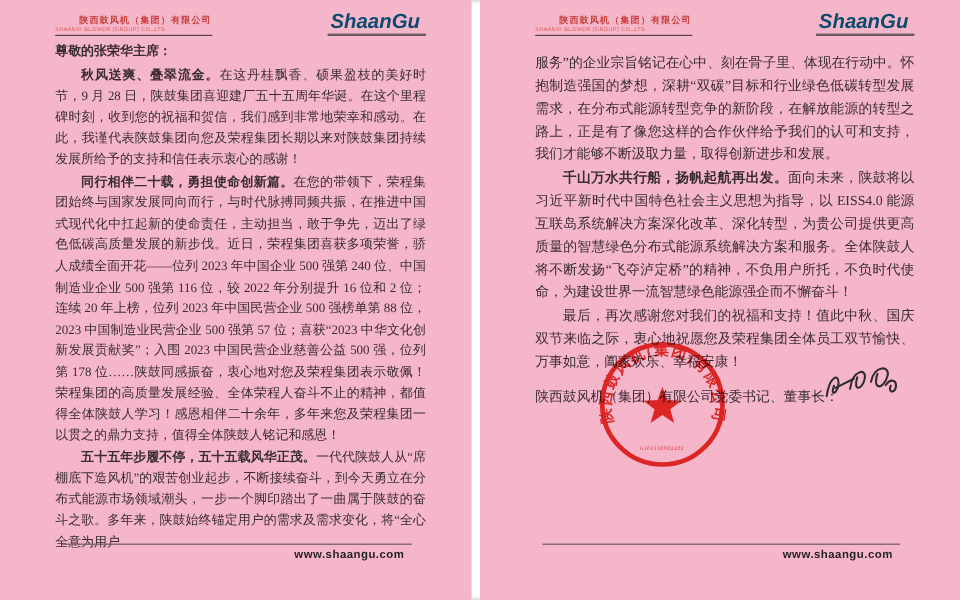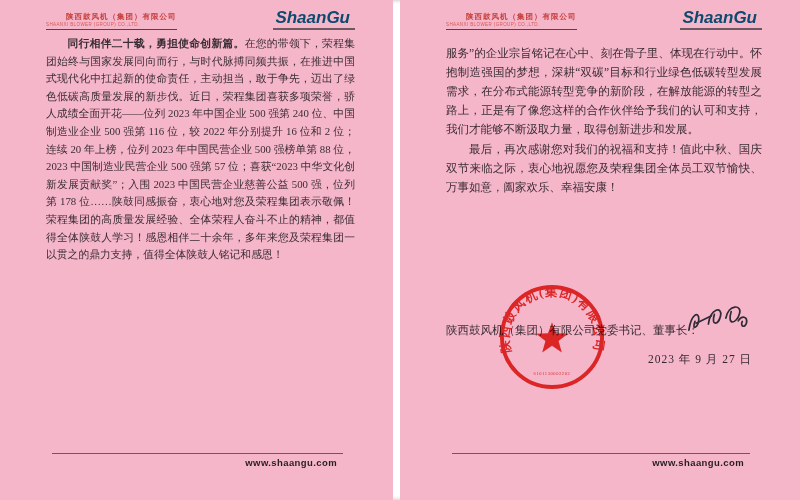--- a/index.html
+++ b/index.html
@@ -71,40 +71,44 @@
     <div class="page-header">
       <div class="logo-block">
         <div class="logo-cn">陕西鼓风机（集团）有限公司</div>
         <div class="logo-en">SHAANXI BLOWER (GROUP) CO.,LTD.</div>
       </div>
       <div class="logo-shaangu">ShaanGu</div>
     </div>
 
 
     <div class="body-text">
+      <div class="salutation">尊敬的张荣华主席：</div>
+      <p class="para indent"><span class="lead">秋风送爽、叠翠流金。</span><span>在这丹桂飘香、硕果盈枝的美好时节，9 月 28 日，陕鼓集团喜迎建厂五十五周年华诞。在这个里程碑时刻，收到您的祝福和贺信，我们感到非常地荣幸和感动。在此，我谨代表陕鼓集团向您及荣程集团长期以来对陕鼓集团持续发展所给予的支持和信任表示衷心的感谢！</span></p>
       <p class="para indent"><span class="lead">同行相伴二十载，勇担使命创新篇。</span><span>在您的带领下，荣程集团始终与国家发展同向而行，与时代脉搏同频共振，在推进中国式现代化中扛起新的使命责任，主动担当，敢于争先，迈出了绿色低碳高质量发展的新步伐。近日，荣程集团喜获多项荣誉，骄人成绩全面开花——位列 2023 年中国企业 500 强第 240 位、中国制造业企业 500 强第 116 位，较 2022 年分别提升 16 位和 2 位；连续 20 年上榜，位列 2023 年中国民营企业 500 强榜单第 88 位，2023 中国制造业民营企业 500 强第 57 位；喜获“2023 中华文化创新发展贡献奖”；入围 2023 中国民营企业慈善公益 500 强，位列第 178 位……陕鼓同感振奋，衷心地对您及荣程集团表示敬佩！荣程集团的高质量发展经验、全体荣程人奋斗不止的精神，都值得全体陕鼓人学习！感恩相伴二十余年，多年来您及荣程集团一以贯之的鼎力支持，值得全体陕鼓人铭记和感恩！</span></p>
+      <p class="para indent"><span class="lead">五十五年步履不停，五十五载风华正茂。</span><span>一代代陕鼓人从“席棚底下造风机”的艰苦创业起步，不断接续奋斗，到今天勇立在分布式能源市场领域潮头，一步一个脚印踏出了一曲属于陕鼓的奋斗之歌。多年来，陕鼓始终锚定用户的需求及需求变化，将“全心全意为用户</span></p>
     </div>
 
     <div class="page-footer">
       <div class="footer-line"></div>
       <div class="footer-url">www.shaangu.com</div>
     </div>
   </div>
 
   <div class="page page-right">
     <div class="page-header">
       <div class="logo-block">
         <div class="logo-cn">陕西鼓风机（集团）有限公司</div>
         <div class="logo-en">SHAANXI BLOWER (GROUP) CO.,LTD.</div>
       </div>
       <div class="logo-shaangu">ShaanGu</div>
     </div>
 
     <div class="body-text">
       <p class="para"><span>服务”的企业宗旨铭记在心中、刻在骨子里、体现在行动中。怀抱制造强国的梦想，深耕“双碳”目标和行业绿色低碳转型发展需求，在分布式能源转型竞争的新阶段，在解放能源的转型之路上，正是有了像您这样的合作伙伴给予我们的认可和支持，我们才能够不断汲取力量，取得创新进步和发展。</span></p>
+      <p class="para indent"><span class="lead">千山万水共行船，扬帆起航再出发。</span><span>面向未来，陕鼓将以习近平新时代中国特色社会主义思想为指导，以 EISS4.0 能源互联岛系统解决方案深化改革、深化转型，为贵公司提供更高质量的智慧绿色分布式能源系统解决方案和服务。全体陕鼓人将不断发扬“飞夺泸定桥”的精神，不负用户所托，不负时代使命，为建设世界一流智慧绿色能源强企而不懈奋斗！</span></p>
       <p class="para indent"><span>最后，再次感谢您对我们的祝福和支持！值此中秋、国庆双节来临之际，衷心地祝愿您及荣程集团全体员工双节愉快、万事如意，阖家欢乐、幸福安康！</span></p>
     </div>
 
     <div class="sign-label">陕西鼓风机（集团）有限公司党委书记、董事长：</div>
 
     <svg class="signature-svg" width="72" height="42" viewBox="0 0 72 42">
       <g fill="none" stroke="#302a35" stroke-width="1.7" stroke-linecap="round" transform="rotate(-6 36 21)">
         <path d="M6,28 C10,12 18,10 17,18 C16,26 8,30 13,20"></path>
         <path d="M14,22 L30,16"></path>
         <path d="M26,24 C30,8 42,8 39,17 C36,26 28,27 33,15"></path>
@@ -118,21 +122,20 @@
       <defs>
         <path id="sealTopArc" d="M 13 70 A 44 44 0 1 1 97 70" fill="none"></path>
       </defs>
       <text class="seal-arc-text">
         <textPath href="#sealTopArc" startOffset="50%" text-anchor="middle">陕西鼓风机(集团)有限公司</textPath>
       </text>
       <polygon fill="#e2231e" points="55,40 59.1,51.3 71.2,51.8 61.7,59.2 65,70.8 55,64 45,70.8 48.3,59.2 38.8,51.8 50.9,51.3"></polygon>
       <text class="seal-num" x="55" y="94" text-anchor="middle">6101130002202</text>
     </svg>
 
-    <div class="sign-date">2023 年 9 月 27 日</div>
 
     <div class="page-footer">
       <div class="footer-line"></div>
       <div class="footer-url">www.shaangu.com</div>
     </div>
   </div>
 
 </div>
 
 </body></html>

